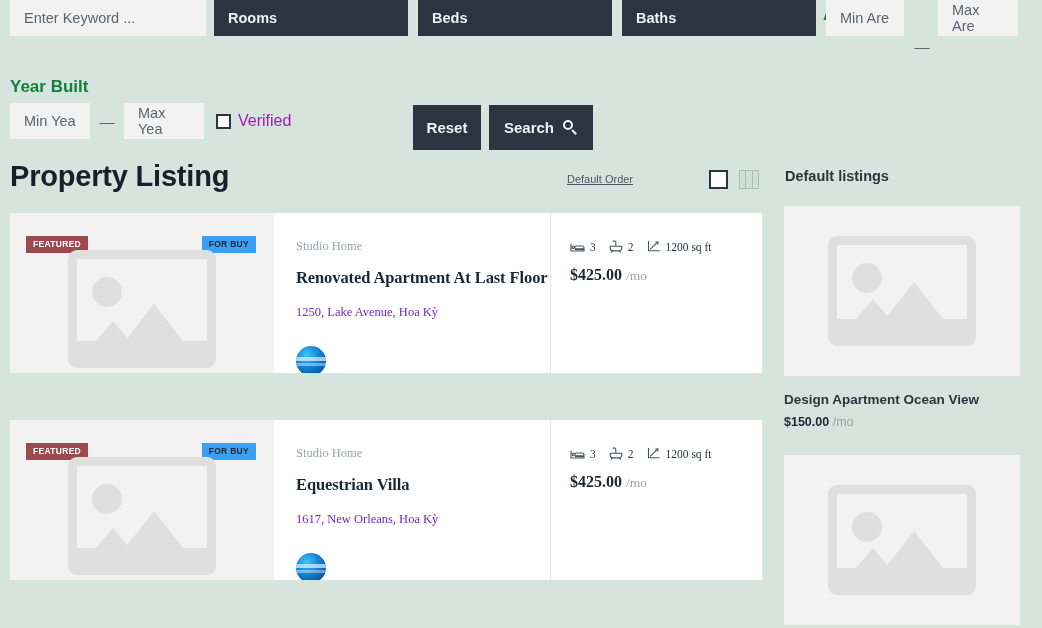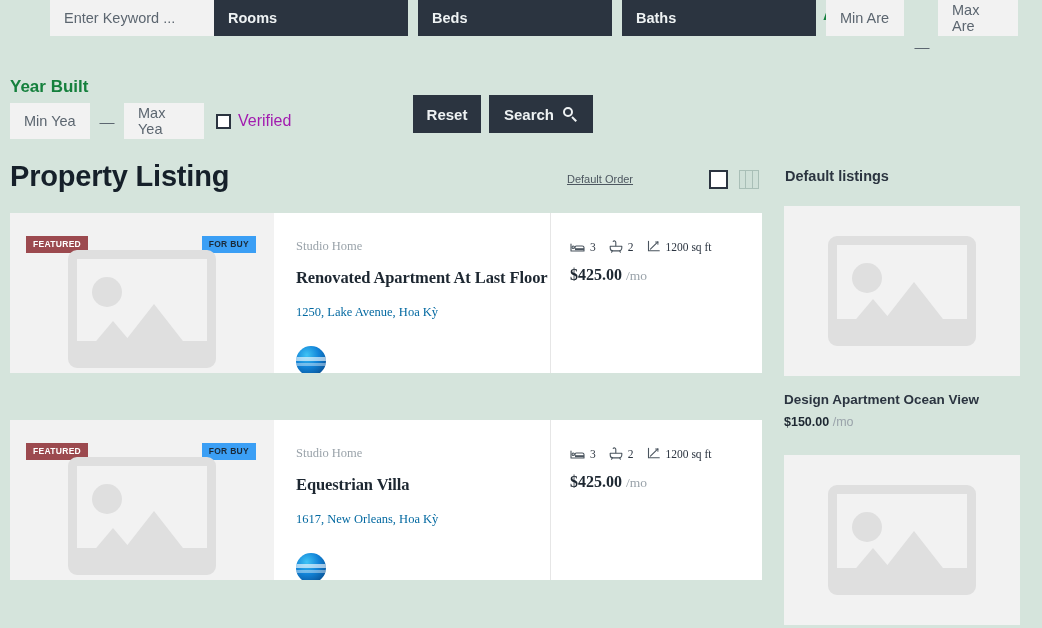--- a/index.html
+++ b/index.html
@@ -20,21 +20,21 @@
     display:flex;align-items:center;
   }
   .txtinput{
     background:#f2f2f2;border:none;color:#5c6670;
     font-size:14.5px;padding:0 14px;
   }
   .selinput{
     background:#2b3440;color:#eef2f3;font-size:14.5px;
     font-weight:bold;padding:1px 14px;
   }
-  #f-keyword{left:10px;width:196px;margin-left:40px;}
+  #f-keyword{left:10px;width:196px;}
   #f-rooms{left:214px;width:194px;}
   #f-beds{left:418px;width:194px;}
   #f-baths{left:622px;width:194px;}
   #f-minarea{left:826px;width:78px;}
   #f-maxarea{left:938px;width:80px;}
   .dash{
     position:absolute;top:28px;height:36px;display:flex;align-items:center;
     color:#5c6670;font-size:15px;
   }
   #dash-area{left:910px;width:24px;justify-content:center;}
@@ -51,21 +51,21 @@
     position:absolute;left:216px;top:103px;height:36px;
     display:flex;align-items:center;gap:7px;
   }
   .cbox{
     width:15px;height:15px;background:#ffffff;
     border:2px solid #2b3440;box-sizing:border-box;display:block;
   }
   .vlabel{font-size:16px;color:#a21caf;}
 
   .btn{
-    position:absolute;top:95px;height:38px;background:#2b3440;
+    position:absolute;top:105px;height:45px;background:#2b3440;
     color:#eef2f3;font-size:15px;font-weight:bold;border:none;
     display:flex;align-items:center;justify-content:center;gap:9px;
     cursor:pointer;box-sizing:border-box;
   }
   #btn-reset{left:413px;width:68px;}
   #btn-search{left:489px;width:104px;}
   .magnifier{display:inline-block;width:15px;height:15px;position:relative;}
   .magnifier::before{
     content:"";position:absolute;left:0;top:0;width:10px;height:10px;
     border:2px solid #eef2f3;border-radius:50%;box-sizing:border-box;
@@ -129,21 +129,21 @@
     border-bottom:55px solid #dfdfdf;}
   .ph .base{position:absolute;left:0;right:0;bottom:0;height:18px;background:#dfdfdf;}
 
   .card-body{
     flex:1;display:flex;box-sizing:border-box;font-family:Liberation Serif, serif;
   }
   .card-main{width:276px;padding:26px 0 0 22px;box-sizing:border-box;}
   .c-type{font-size:12.5px;color:#9aa3aa;margin:0 0 14px 0;}
   .c-title{font-size:16.5px;font-weight:bold;color:#1d2731;margin:0 0 17px 0;
     letter-spacing:-.1px;}
-  .c-addr{font-size:12.5px;color:#0369a1;margin:0;}
+  .c-addr{font-size:12.5px;color:#6d28d9;margin:0;}
   .avatar{
     margin-top:26px;width:30px;height:30px;border-radius:50%;
     background:radial-gradient(circle at 36% 30%, #3fc4f5 0%, #1284d8 42%, #0b5fa8 72%, #063a68 100%);
     position:relative;overflow:hidden;
   }
   .avatar::before{
     content:"";position:absolute;left:-4px;top:11px;width:42px;height:4px;
     background:rgba(255,255,255,.62);
   }
   .avatar::after{

